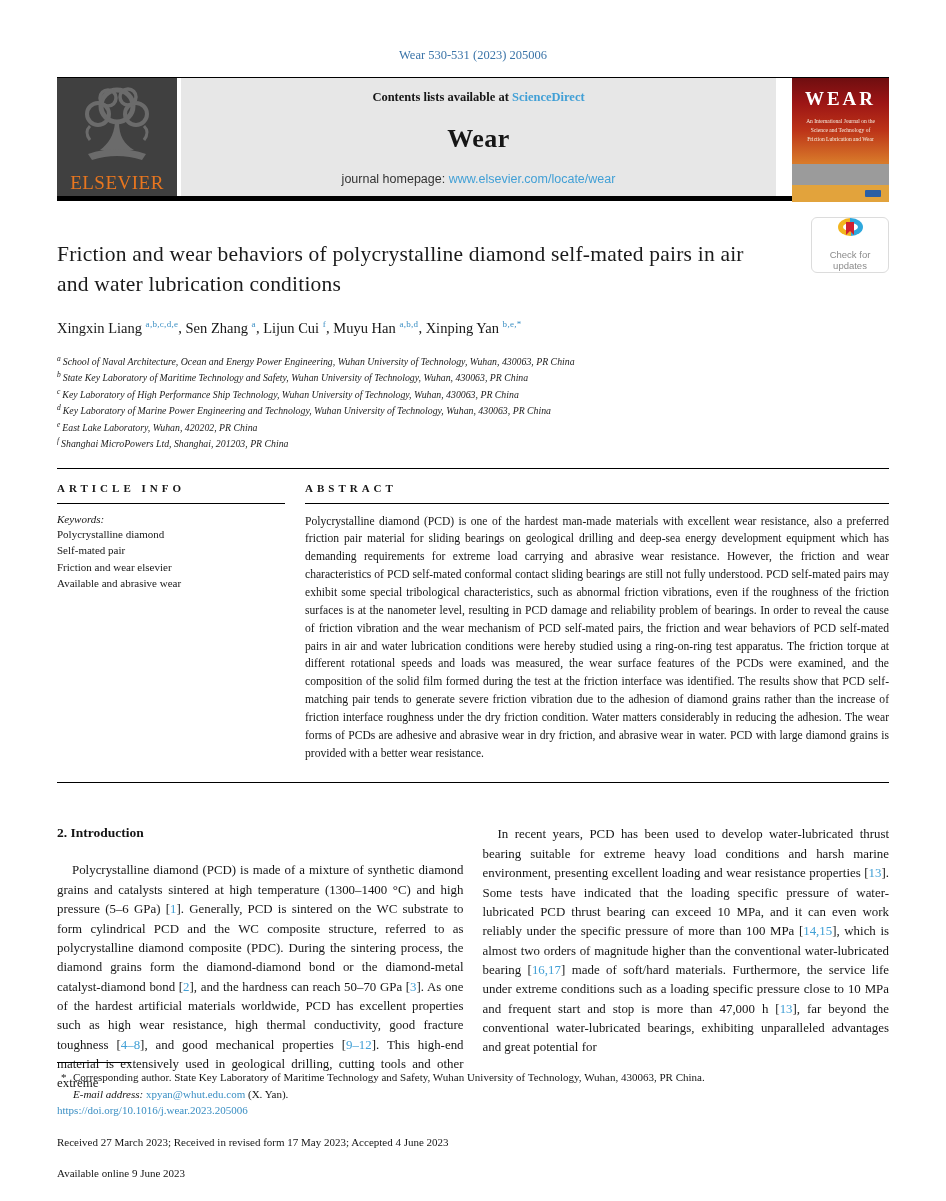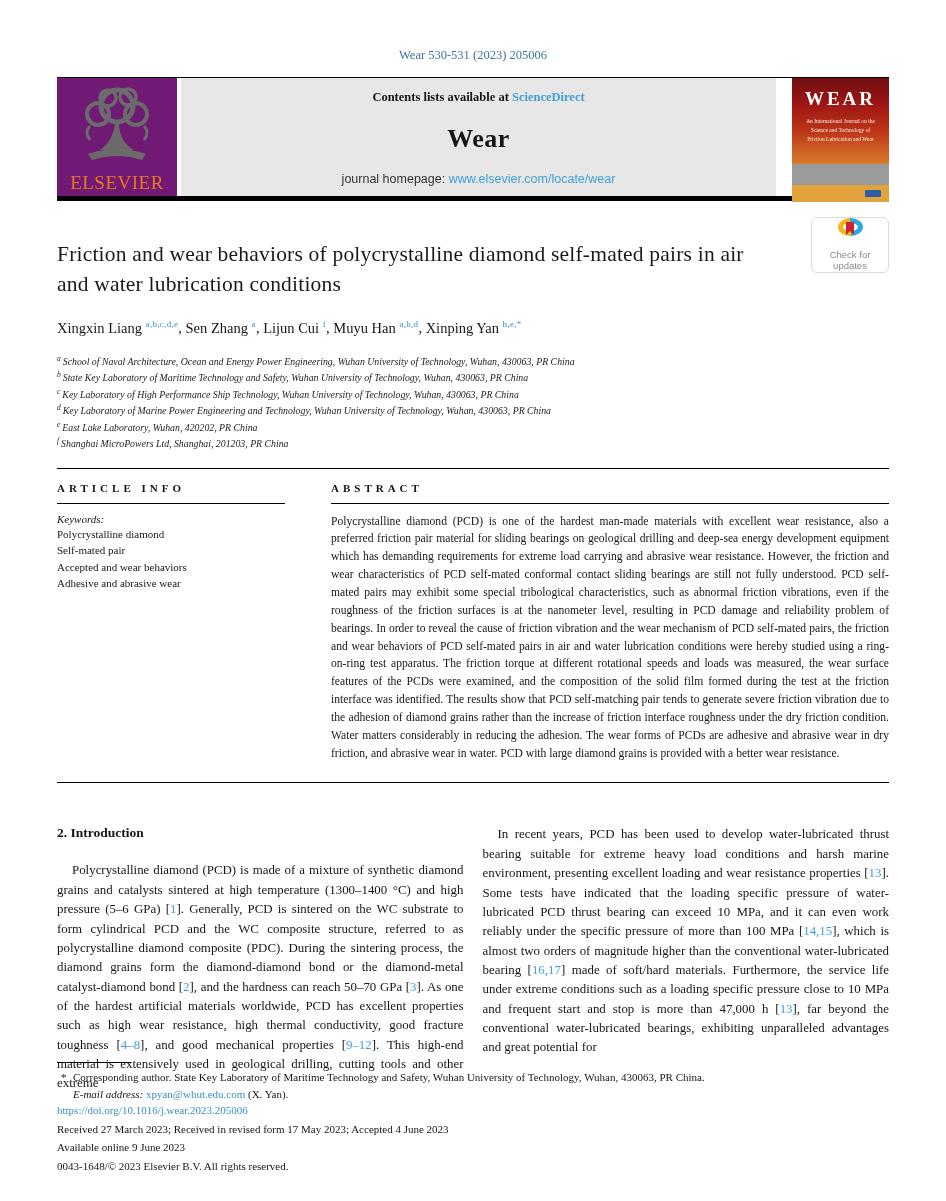--- a/index.html
+++ b/index.html
@@ -5,21 +5,21 @@
   * { margin:0; padding:0; box-sizing:border-box; }
   html,body { width:946px; height:1201px; background:#fff; }
   body { font-family:"Liberation Serif", serif; color:#161616; position:relative; overflow:hidden; }
   .page { padding:0 57px; position:relative; }
 
   
   .cite-header { text-align:center; padding-top:48px; font-size:12.5px; color:#3b74a8; }
 
   
   .masthead { margin-top:14px; border-top:1.5px solid #000; border-bottom:5px solid #000; display:flex; align-items:stretch; height:124px; }
-  .logo-col { width:120px; display:flex; flex-direction:column; align-items:center; padding-top:4px; background:#701a75; }
+  .logo-col { width:120px; display:flex; flex-direction:column; align-items:center; padding-top:4px; background:#404040; }
   .logo-tree { flex:1; display:flex; align-items:center; }
   .logo-word { font-size:19px; color:#e8761f; letter-spacing:0.5px; padding-bottom:2px; font-family:"Liberation Serif",serif; }
   .mast-box { flex:1; background:#e7e7e7; margin:0 16px 0 4px; display:flex; flex-direction:column; align-items:center; justify-content:space-between; padding:12px 10px 10px; }
   .contents-line { font-size:12.5px; font-weight:bold; }
   .contents-line .link { font-weight:bold; }
   .mast-title { font-size:26px; font-weight:bold; letter-spacing:0.5px; }
   .homepage-line { font-family:"Liberation Sans", sans-serif; font-size:12.5px; color:#333; }
   .link { color:#42a0d6; text-decoration:none; cursor:pointer; }
   .link2 { color:#3b8fc4; text-decoration:none; cursor:pointer; }
 
@@ -45,21 +45,21 @@
 
   
   .title-block { margin-top:22px; padding-right:110px; }
   .art-title { font-size:21.5px; font-weight:400; line-height:1.4; letter-spacing:0.2px; color:#1a1a1a; }
   .authors { margin-top:20px; font-size:14.5px; }
   .authors sup { color:#3b8fc4; font-size:9px; letter-spacing:0.3px; }
   .affils { margin-top:16px; font-style:italic; font-size:9.8px; line-height:1.55; color:#222; }
   .affils sup { font-size:7.5px; margin-right:2px; }
 
   
-  .info-section { border-top:1.3px solid #000; border-bottom:1.3px solid #000; margin-top:16px; display:flex; gap:46px; padding:13px 0 20px; }
+  .info-section { border-top:1.3px solid #000; border-bottom:1.3px solid #000; margin-top:16px; display:flex; gap:20px; padding:13px 0 20px; }
   .info-col { width:228px; flex-shrink:0; }
   .abs-col { flex:1; }
   .sec-heading { font-size:11px; font-weight:bold; letter-spacing:4px; }
   .heading-rule { border-bottom:1.1px solid #000; margin:9px 0 9px; }
   .kw-label { font-style:italic; font-size:11px; margin-bottom:1px; }
   .kw-item { font-size:11px; line-height:1.5; }
   .abs-text { font-size:11.6px; line-height:1.54; text-align:justify; }
 
   
   .intro { margin-top:42px; height:262px; overflow:hidden; display:flex; gap:19px; }
@@ -70,21 +70,21 @@
   .cite { color:#42a0d6; }
 
   
   .footer { position:absolute; left:57px; right:61px; top:1062px; font-size:11px; line-height:1.5; }
   .fn-rule { width:74px; border-top:1px solid #000; margin-bottom:6px; }
   .fn-line { padding-left:4px; }
   .fn-star { display:inline-block; width:12px; }
   .fn-email { padding-left:16px; }
   .fn-email .lbl { font-style:italic; }
   .doi-line { }
-  .meta-line { margin-top:2px; }
+  .meta-line { margin-top:15px; }
 
   svg .t { fill:#6b6b6b; }
 </style>
 </head>
 <body>
 
 <div class="page">
 
   <div class="cite-header">Wear 530-531 (2023) 205006</div>
 
@@ -147,22 +147,22 @@
     </div>
 
   <div class="info-section">
     <div class="info-col">
       <div class="sec-heading">ARTICLE INFO</div>
       <div class="heading-rule"></div>
       <div class="kw-label">Keywords:</div>
       <div>
           <div class="kw-item">Polycrystalline diamond</div>
           <div class="kw-item">Self-mated pair</div>
-          <div class="kw-item">Accepted and wear behaviors</div>
-          <div class="kw-item">Adhesive and abrasive wear</div>
+          <div class="kw-item">Friction and wear elsevier</div>
+          <div class="kw-item">Available and abrasive wear</div>
         </div>
     </div>
     <div class="abs-col">
       <div class="sec-heading">ABSTRACT</div>
       <div class="heading-rule"></div>
       <div class="abs-text">Polycrystalline diamond (PCD) is one of the hardest man-made materials with excellent wear resistance, also a preferred friction pair material for sliding bearings on geological drilling and deep-sea energy development equipment which has demanding requirements for extreme load carrying and abrasive wear resistance. However, the friction and wear characteristics of PCD self-mated conformal contact sliding bearings are still not fully understood. PCD self-mated pairs may exhibit some special tribological characteristics, such as abnormal friction vibrations, even if the roughness of the friction surfaces is at the nanometer level, resulting in PCD damage and reliability problem of bearings. In order to reveal the cause of friction vibration and the wear mechanism of PCD self-mated pairs, the friction and wear behaviors of PCD self-mated pairs in air and water lubrication conditions were hereby studied using a ring-on-ring test apparatus. The friction torque at different rotational speeds and loads was measured, the wear surface features of the PCDs were examined, and the composition of the solid film formed during the test at the friction interface was identified. The results show that PCD self-matching pair tends to generate severe friction vibration due to the adhesion of diamond grains rather than the increase of friction interface roughness under the dry friction condition. Water matters considerably in reducing the adhesion. The wear forms of PCDs are adhesive and abrasive wear in dry friction, and abrasive wear in water. PCD with large diamond grains is provided with a better wear resistance.</div>
     </div>
   </div>
 
   <div class="intro">

